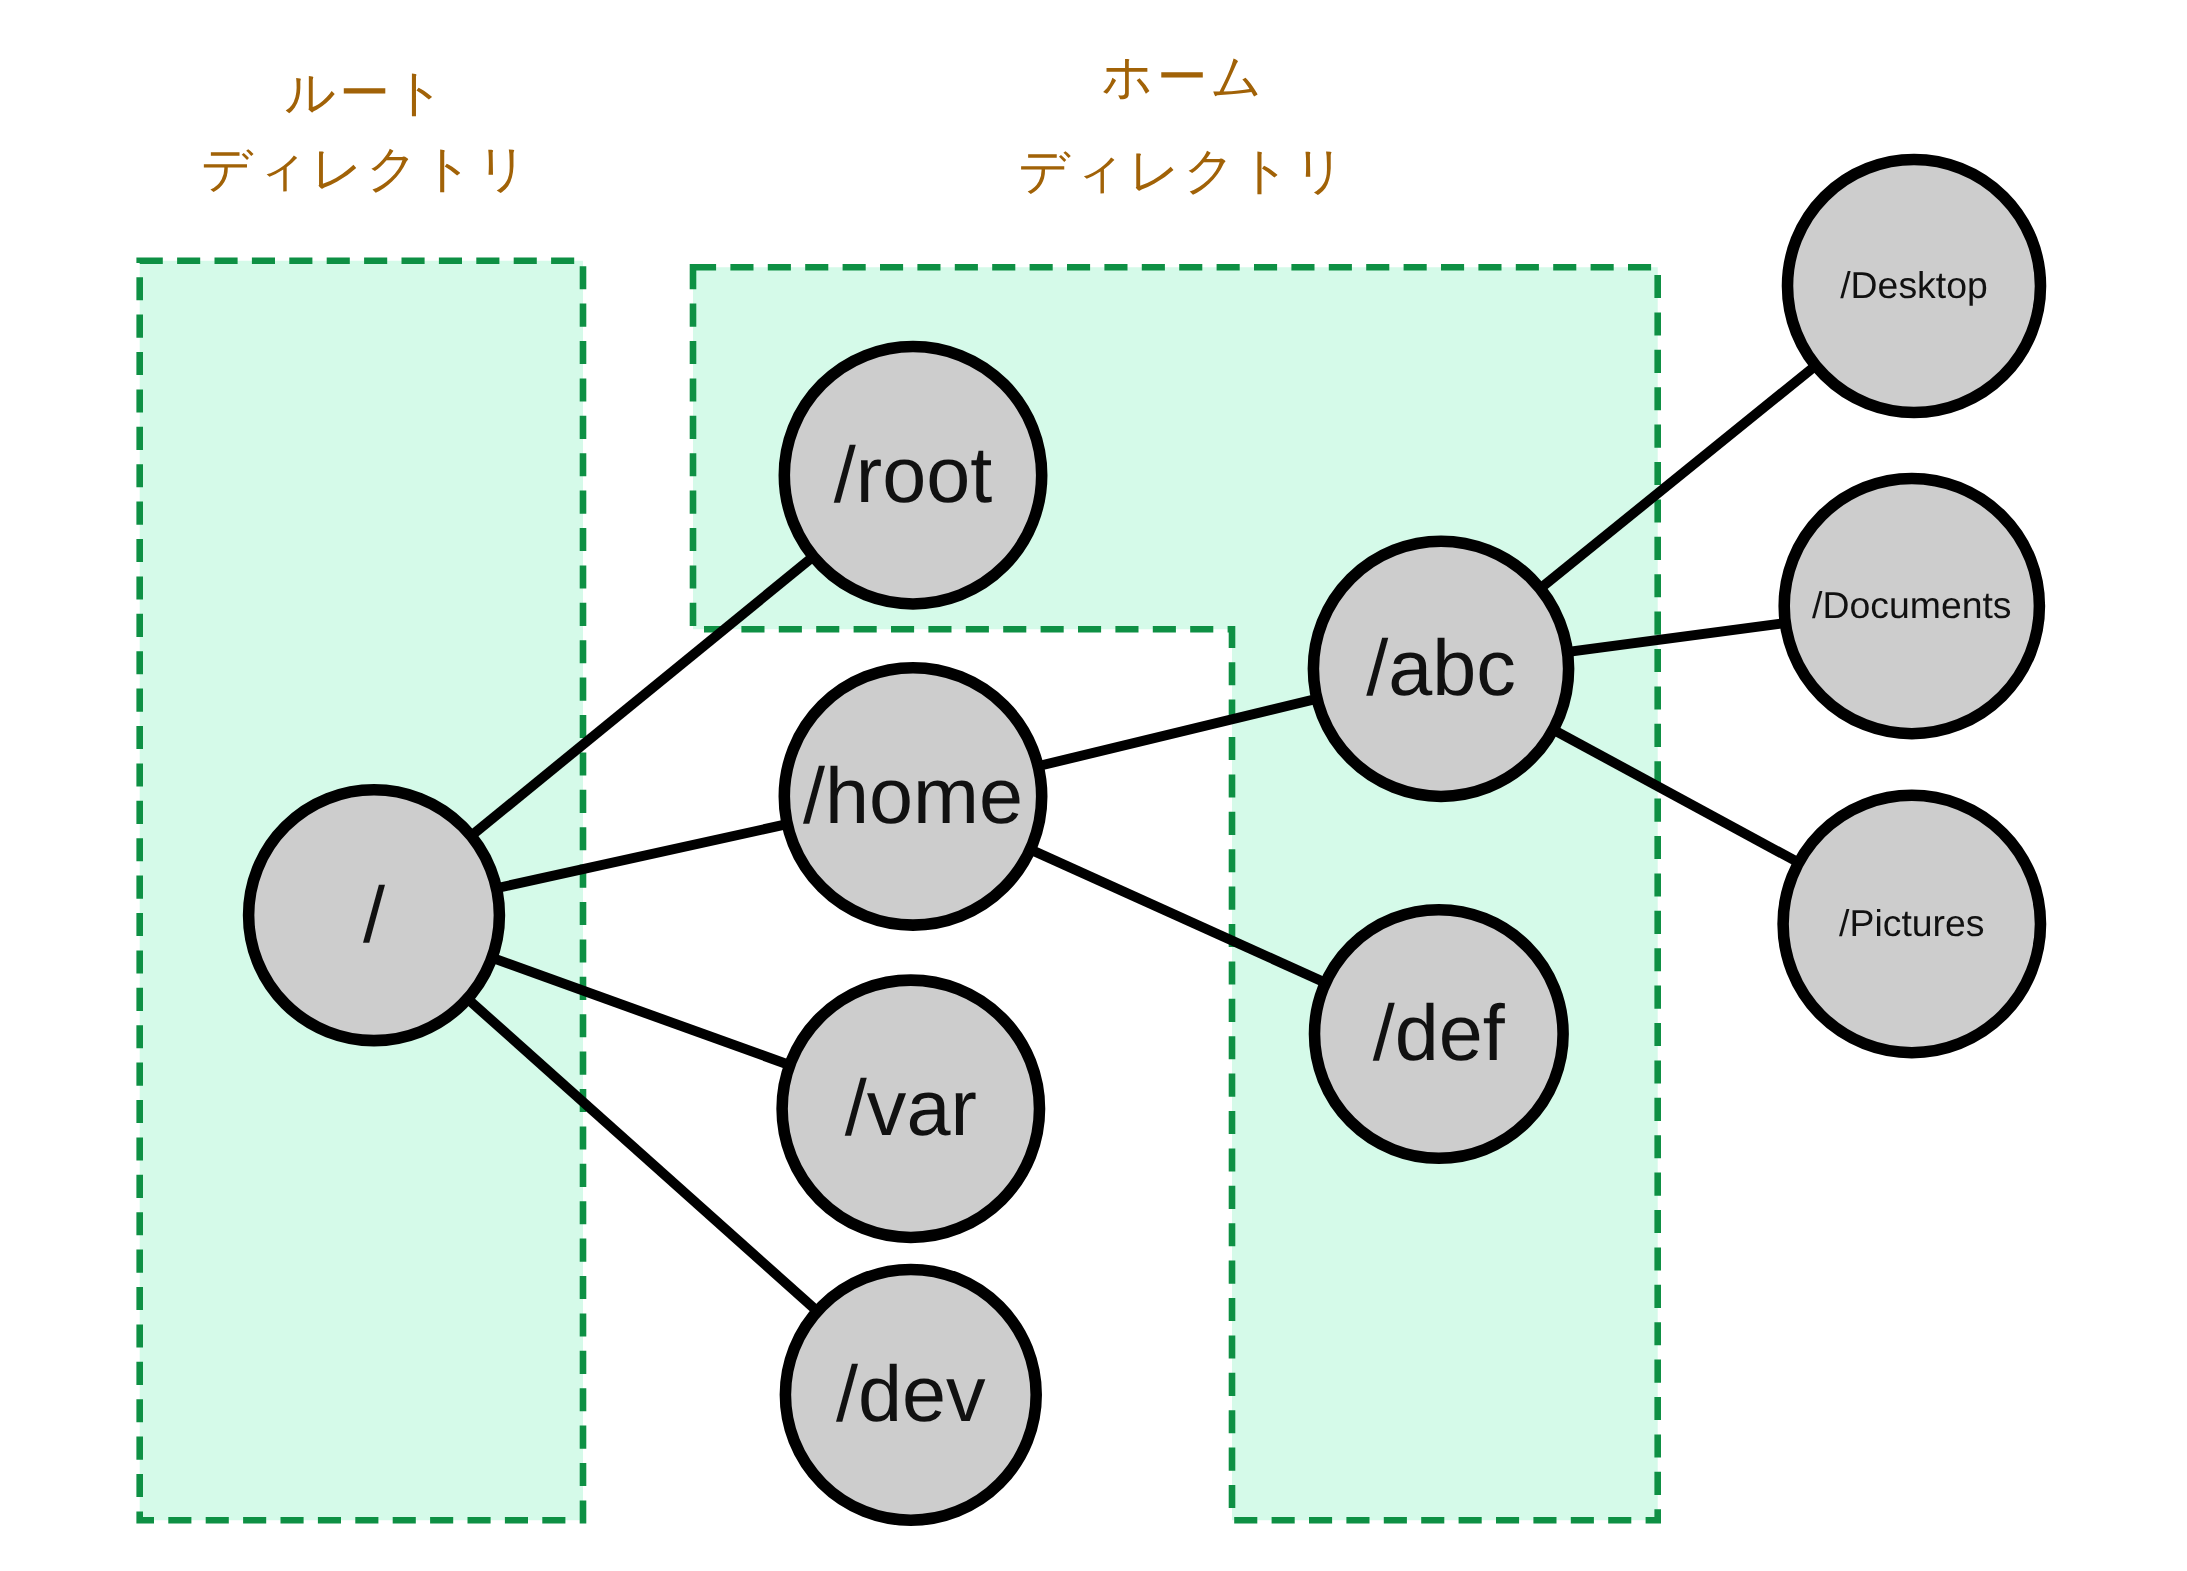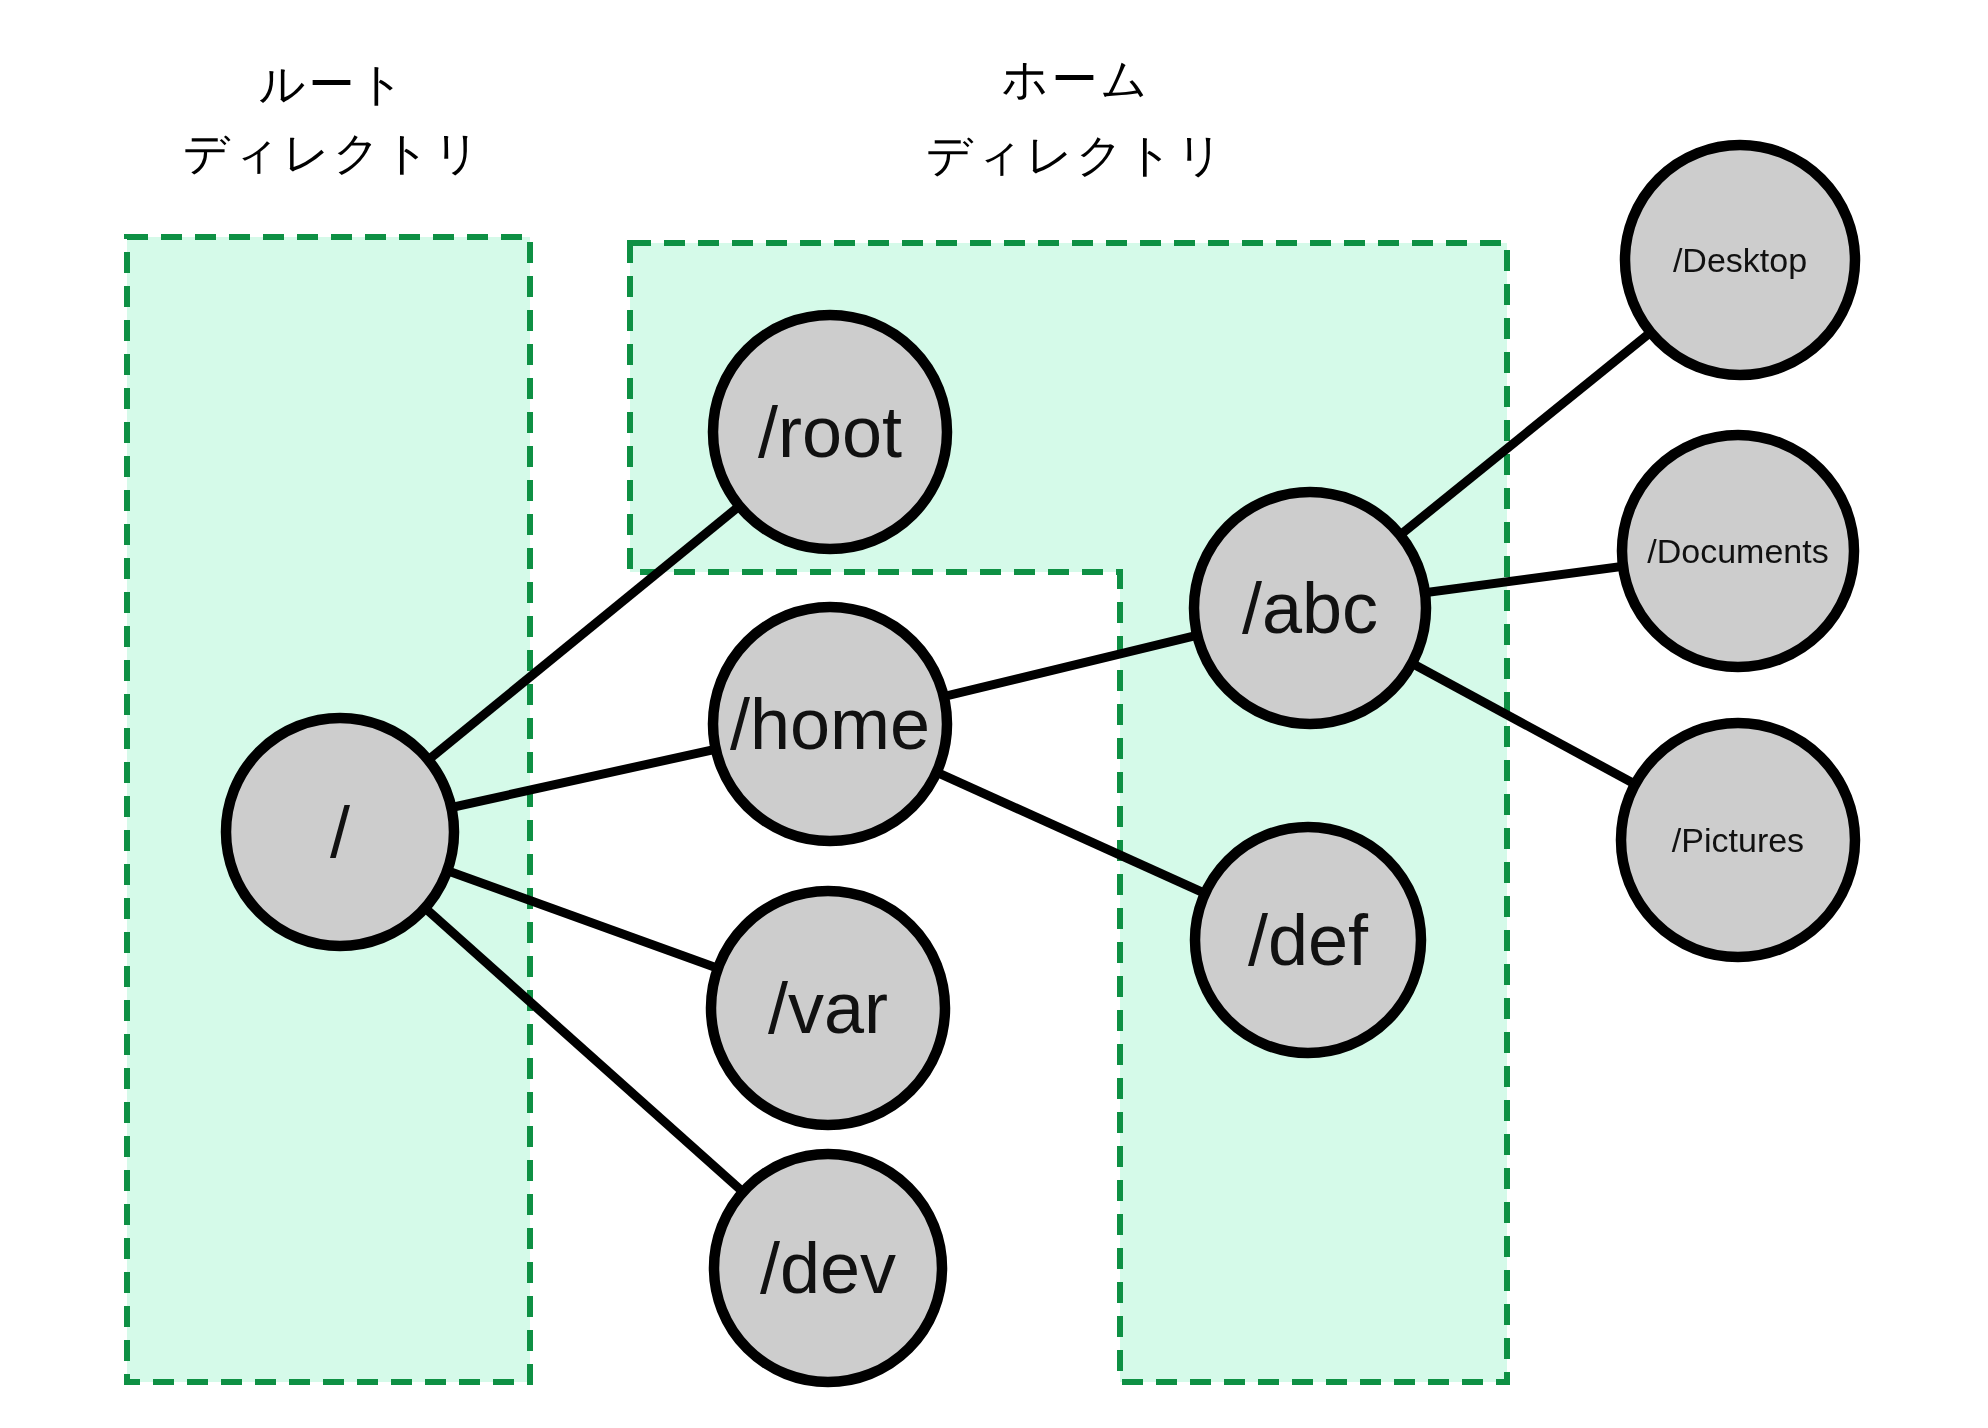--- a/index.html
+++ b/index.html
@@ -20,21 +20,21 @@
   }
   .overlay {
     position: absolute;
     inset: 0;
     pointer-events: none;
   }
   .jp-label {
     position: absolute;
     transform: translate(-50%, -50%);
     font-size: 46px;
-    color: #000000;
+    color: #a16207;
     letter-spacing: 3px;
     white-space: nowrap;
     font-family: "Liberation Sans", sans-serif;
   }
   .node-label-big   { font-size: 72px; }
   .node-label-small { font-size: 34px; }
 </style>
 </head>
 <body>
 
@@ -90,17 +90,17 @@
       </g>
       <g>
         <circle cx="1738" cy="840" r="117" fill="#cdcdcd" stroke="#000000" stroke-width="10.5"></circle>
         <text x="1738" y="840" text-anchor="middle" dominant-baseline="central" fill="#111111" class="node-label-small" font-family="&quot;Liberation Sans&quot;, sans-serif">/Pictures</text>
       </g>
     </svg>
 
   <div class="overlay">
     <span class="jp-label" style="left:333px;  top:85px;">ルート</span>
     <span class="jp-label" style="left:333px;  top:154px;">ディレクトリ</span>
-    <span class="jp-label" style="left:1076px; top:80px;">ホーム</span>
+    <span class="jp-label" style="left:1076px; top:70px;">ホーム</span>
     <span class="jp-label" style="left:1076px; top:156px;">ディレクトリ</span>
   </div>
 
 </div>
 
 </body></html>

